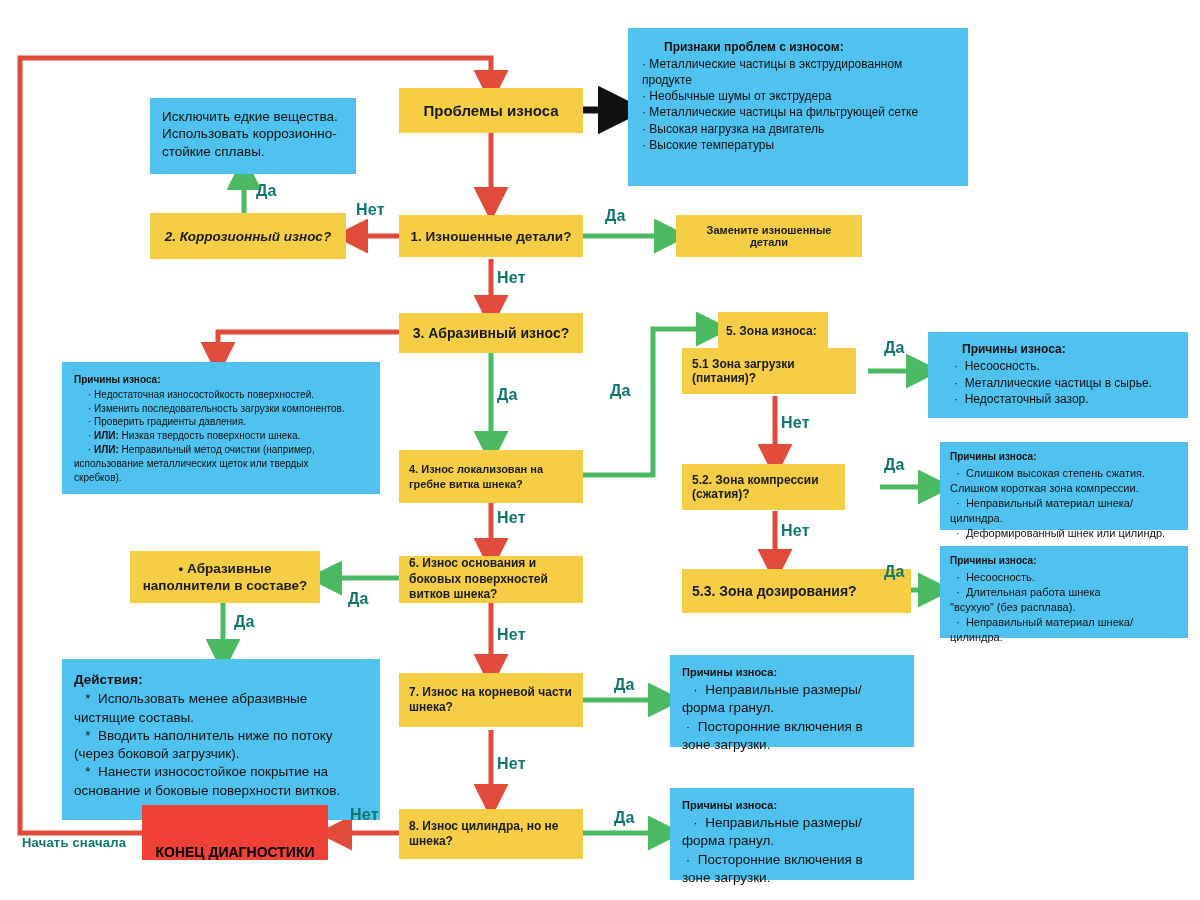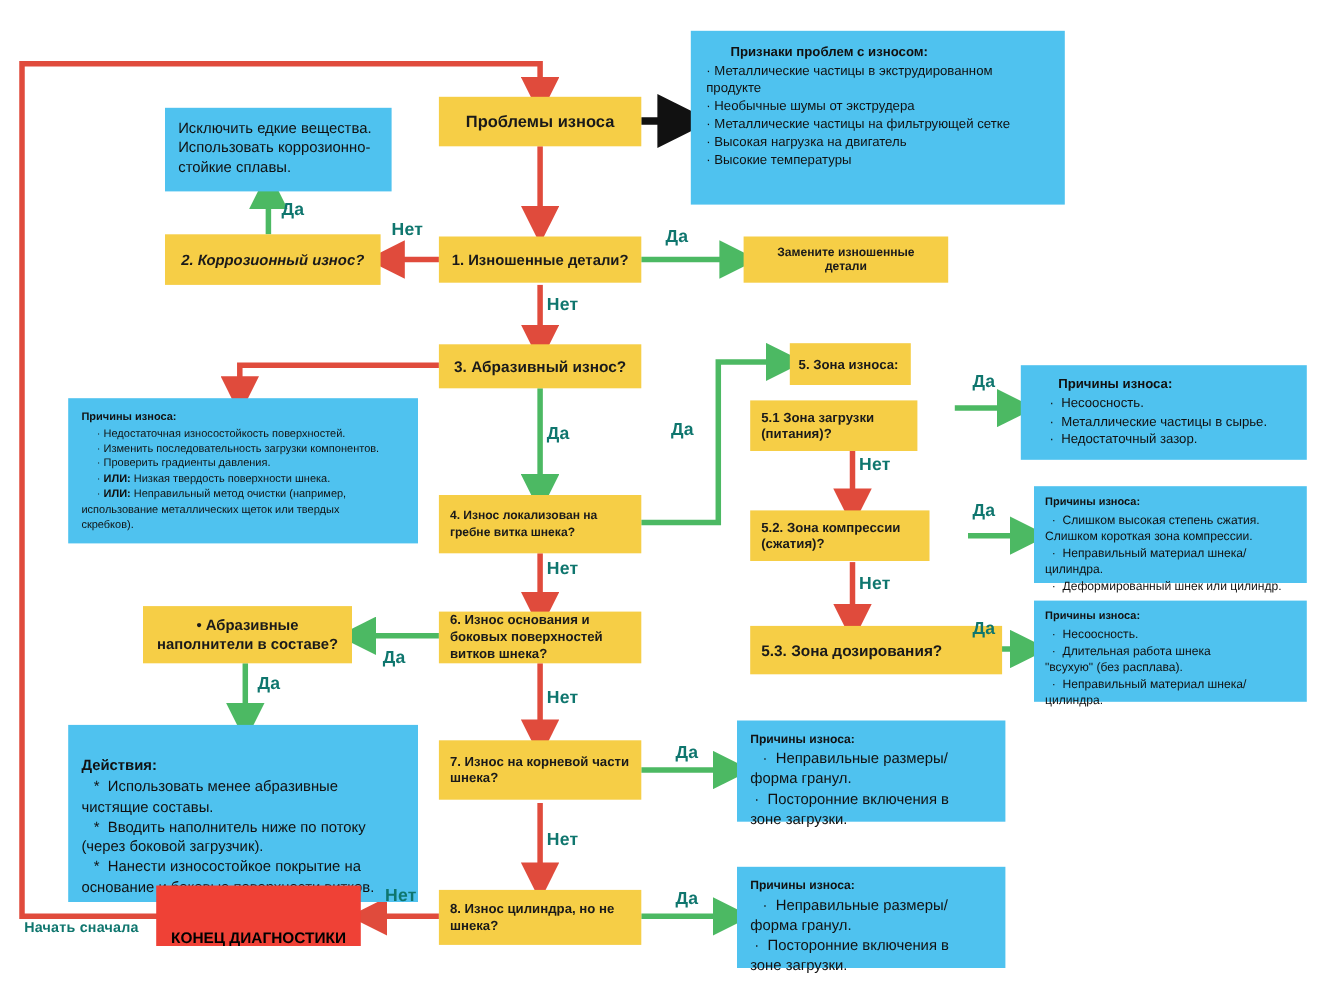--- a/index.html
+++ b/index.html
@@ -148,21 +148,21 @@
   </div>
 
   <div class="node yellow lft t11 b lh" style="left:399px;top:450px;width:184px;height:53px;padding:8px 10px;">
     <span>4. Износ локализован на гребне витка шнека?</span>
   </div>
 
   <div class="node yellow lft t12 b" style="left:718px;top:312px;width:110px;height:38px;padding:6px 8px;">
     <span>5. Зона износа:</span>
   </div>
 
-  <div class="node yellow lft t12 b" style="left:682px;top:364px;width:152px;height:46px;padding:6px 10px;">
+  <div class="node yellow lft t12 b" style="left:682px;top:348px;width:174px;height:46px;padding:6px 10px;">
     <span>5.1  Зона загрузки (питания)?</span>
   </div>
 
   <div class="node blue lft t12 lh" style="left:928px;top:332px;width:260px;height:86px;align-items:flex-start;padding:10px 12px;">
     <div>
       <span class="hdr t12">Причины износа:</span>
       <ul class="bl">
         <li class="ind">·&nbsp; <span>Несоосность.</span></li>
         <li class="ind">·&nbsp; <span>Металлические частицы в сырье.</span></li>
         <li class="ind">·&nbsp; <span>Недостаточный зазор.</span></li>
@@ -205,21 +205,21 @@
   </div>
 
   <div class="node yellow lft t12 b lh" style="left:399px;top:556px;width:184px;height:47px;padding:6px 10px;">
     <span>6. Износ основания и боковых поверхностей витков шнека?</span>
   </div>
 
   <div class="node yellow ctr t13 b lh" style="left:130px;top:551px;width:190px;height:52px;padding:6px 10px;">
     <span>•  Абразивные наполнители в составе?</span>
   </div>
 
-  <div class="node blue lft t13 lh" style="left:62px;top:659px;width:318px;height:161px;align-items:flex-start;padding:28px 12px;">
+  <div class="node blue lft t13 lh" style="left:62px;top:659px;width:318px;height:161px;align-items:flex-start;padding:12px 12px;">
     <div>
       <span class="hdr t13">Действия:</span>
       <ul class="bl">
         <li>&nbsp;&nbsp;&nbsp;*&nbsp; Использовать менее абразивные</li>
         <li>чистящие составы.</li>
         <li>&nbsp;&nbsp;&nbsp;*&nbsp; Вводить наполнитель ниже по потоку</li>
         <li>(через боковой загрузчик).</li>
         <li>&nbsp;&nbsp;&nbsp;*&nbsp; Нанести износостойкое покрытие на</li>
         <li>основание и боковые поверхности витков.</li>
       </ul>

